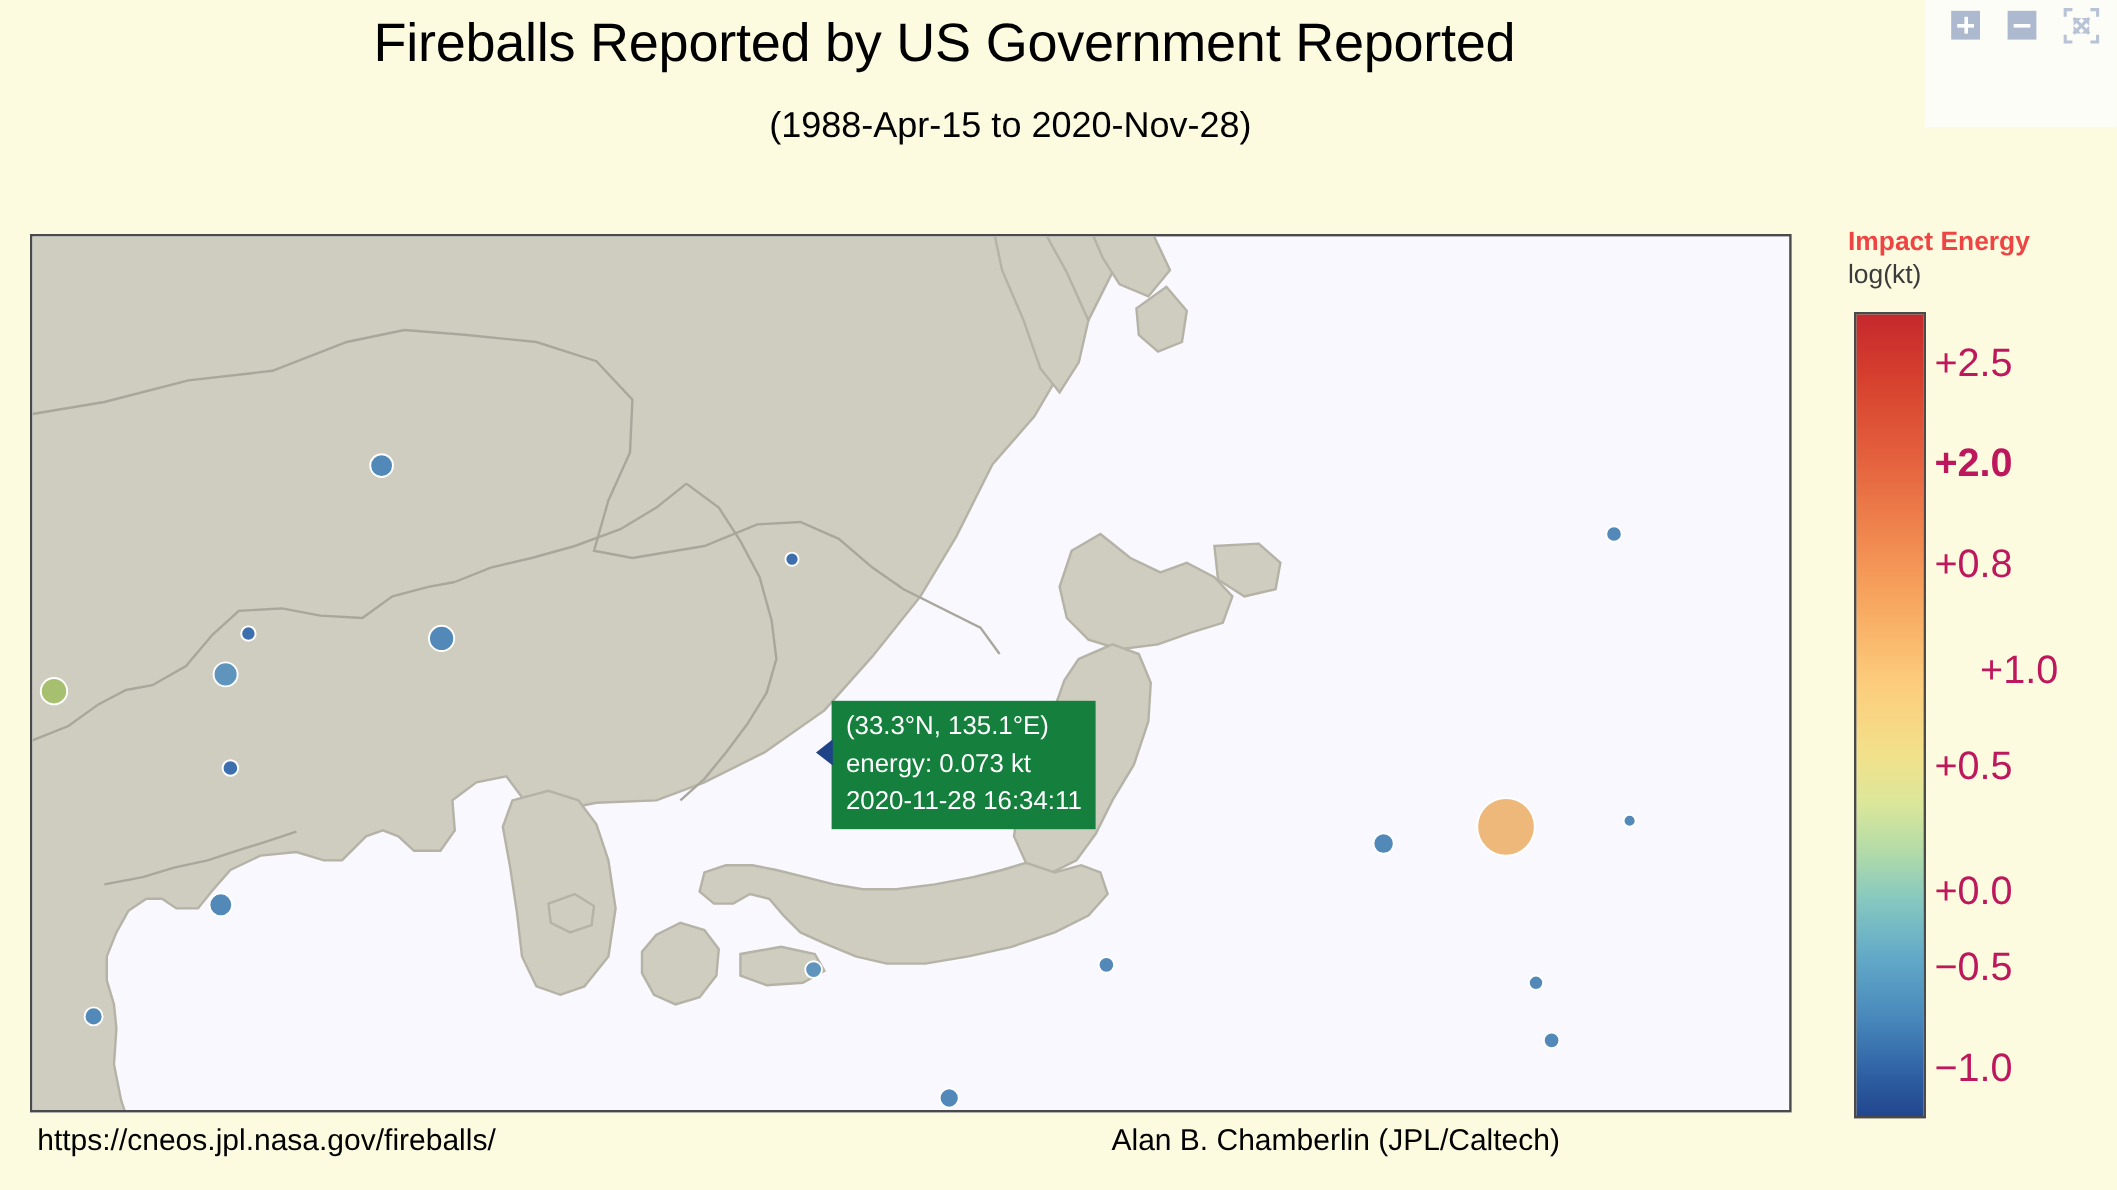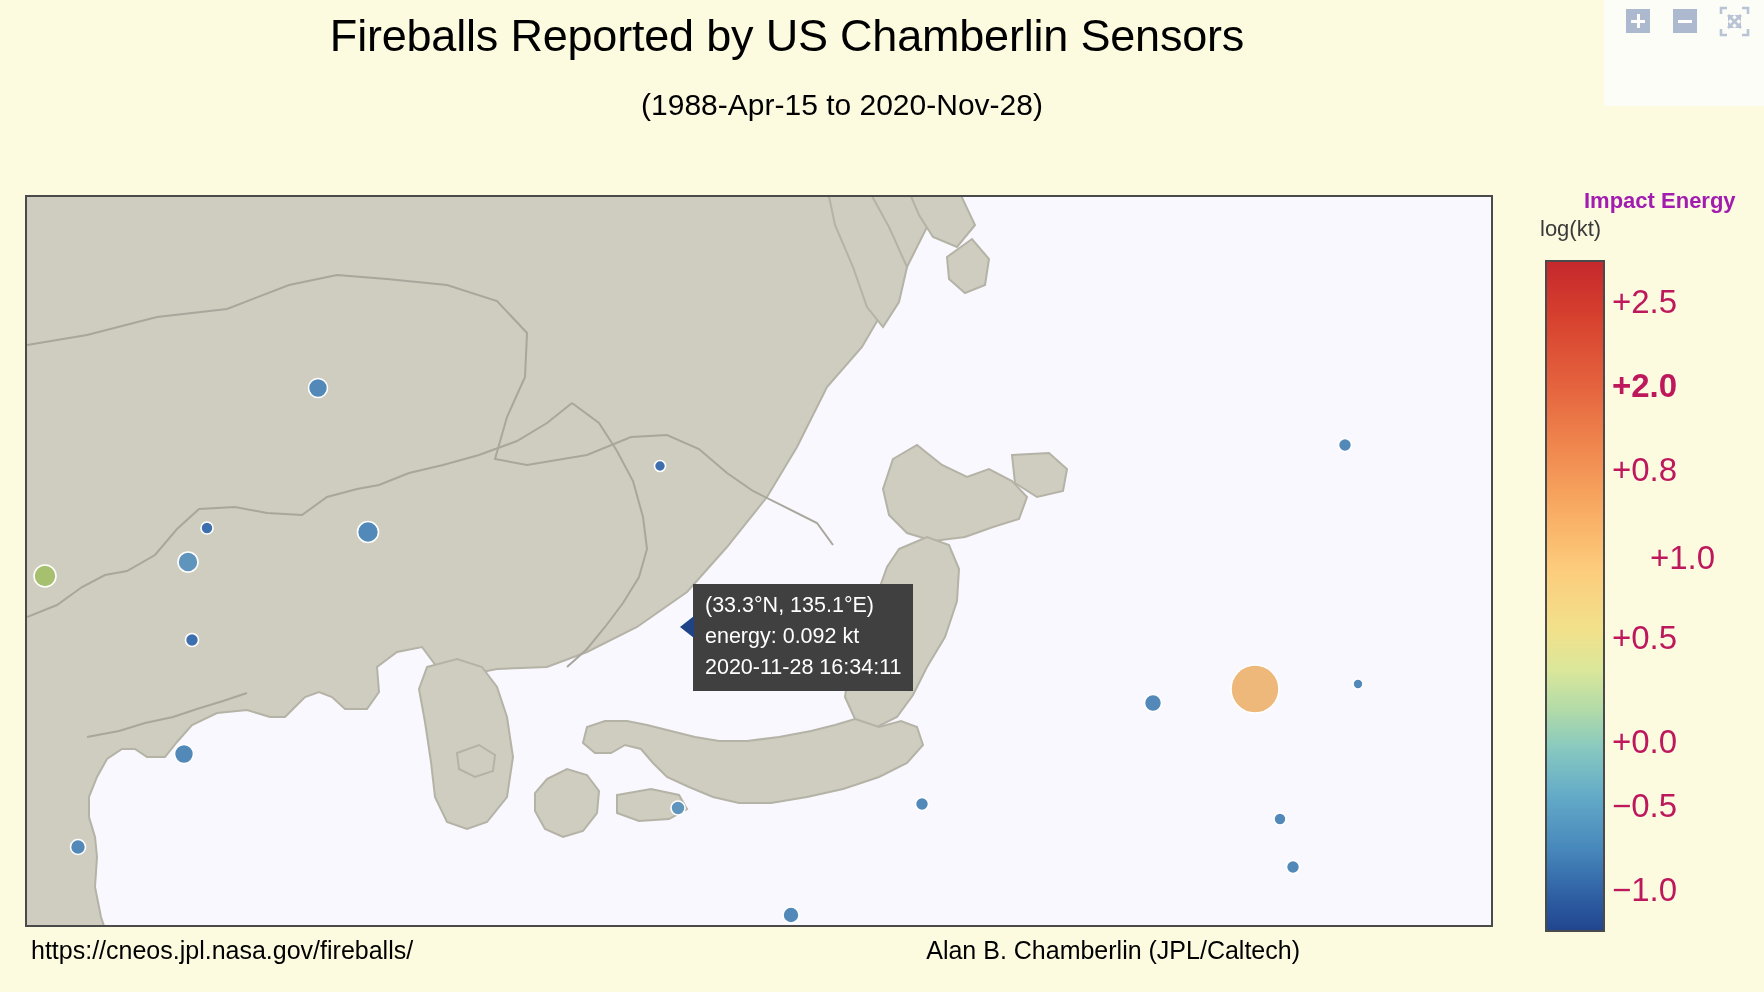--- a/index.html
+++ b/index.html
@@ -98,21 +98,21 @@
   .land   { fill: #cfccc0; stroke: #b5b2a6; stroke-width: 2; }
   .border { fill: none;     stroke: #a9a69b; stroke-width: 2; }
 
   .marker { stroke: #ffffff; stroke-width: 1.6; }
 
   
   #tooltip {
     position: absolute;
     left: 693px;
     top: 584px;
-    background: #404040;
+    background: #15803d;
     color: #ffffff;
     font-size: 21.5px;
     line-height: 31px;
     padding: 6px 12px 8px 12px;
     white-space: nowrap;
     box-sizing: border-box;
   }
   #tooltip::before {
     content: "";
     position: absolute;
@@ -122,23 +122,22 @@
     border-top: 11px solid transparent;
     border-bottom: 11px solid transparent;
     border-right: 14px solid #1e4487;
   }
 
   
   #legend { position: absolute; left: 1540px; top: 188px; }
   #legend-title {
     font-size: 22px;
     font-weight: bold;
-    color: #a21caf;
-    white-space: nowrap;
-    margin-left: 44px;
+    color: #ef4444;
+    white-space: nowrap;
   }
   #legend-units {
     font-size: 22px;
     color: #3b3b3b;
     margin-top: 2px;
     white-space: nowrap;
   }
   #colorbar {
     position: absolute;
     left: 5px;
@@ -185,21 +184,21 @@
     right: 464px;
     top: 936px;
     font-size: 25px;
     color: #000;
     white-space: nowrap;
   }
 </style>
 </head>
 <body>
 
-<div id="page-title">Fireballs Reported by US Chamberlin Sensors</div>
+<div id="page-title">Fireballs Reported by US Government Reported</div>
 <div id="page-subtitle">(1988-Apr-15 to 2020-Nov-28)</div>
 
 <div id="control-panel">
   <button class="ctrl-btn" id="zoom-in-button">
     <span class="bar-h"></span>
     <span class="bar-v"></span>
   </button>
   <button class="ctrl-btn" id="zoom-out-button">
     <span class="bar-h"></span>
   </button>
@@ -293,21 +292,21 @@
         <circle cx="1253" cy="622" r="6" fill="#5389b8" class="marker"></circle>
         <circle cx="1266" cy="670" r="6.5" fill="#5389b8" class="marker"></circle>
         <circle cx="764" cy="718" r="8" fill="#5389b8" class="marker"></circle>
         <circle cx="608" cy="797" r="7.5" fill="#5389b8" class="marker"></circle>
       </g>
   </svg>
 </div>
 
 <div id="tooltip">
   <div>(33.3°N, 135.1°E)</div>
-  <div>energy: 0.092 kt</div>
+  <div>energy: 0.073 kt</div>
   <div>2020-11-28 16:34:11</div>
 </div>
 
 <div id="legend">
   <div id="legend-title">Impact Energy</div>
   <div id="legend-units">log(kt)</div>
   <div id="colorbar"></div>
   <div id="colorbar-ticks">
       <div class="cb-tick" style="top: 114px;">+2.5</div>
       <div class="cb-tick" style="top: 198px; font-weight: bold;">+2.0</div>

